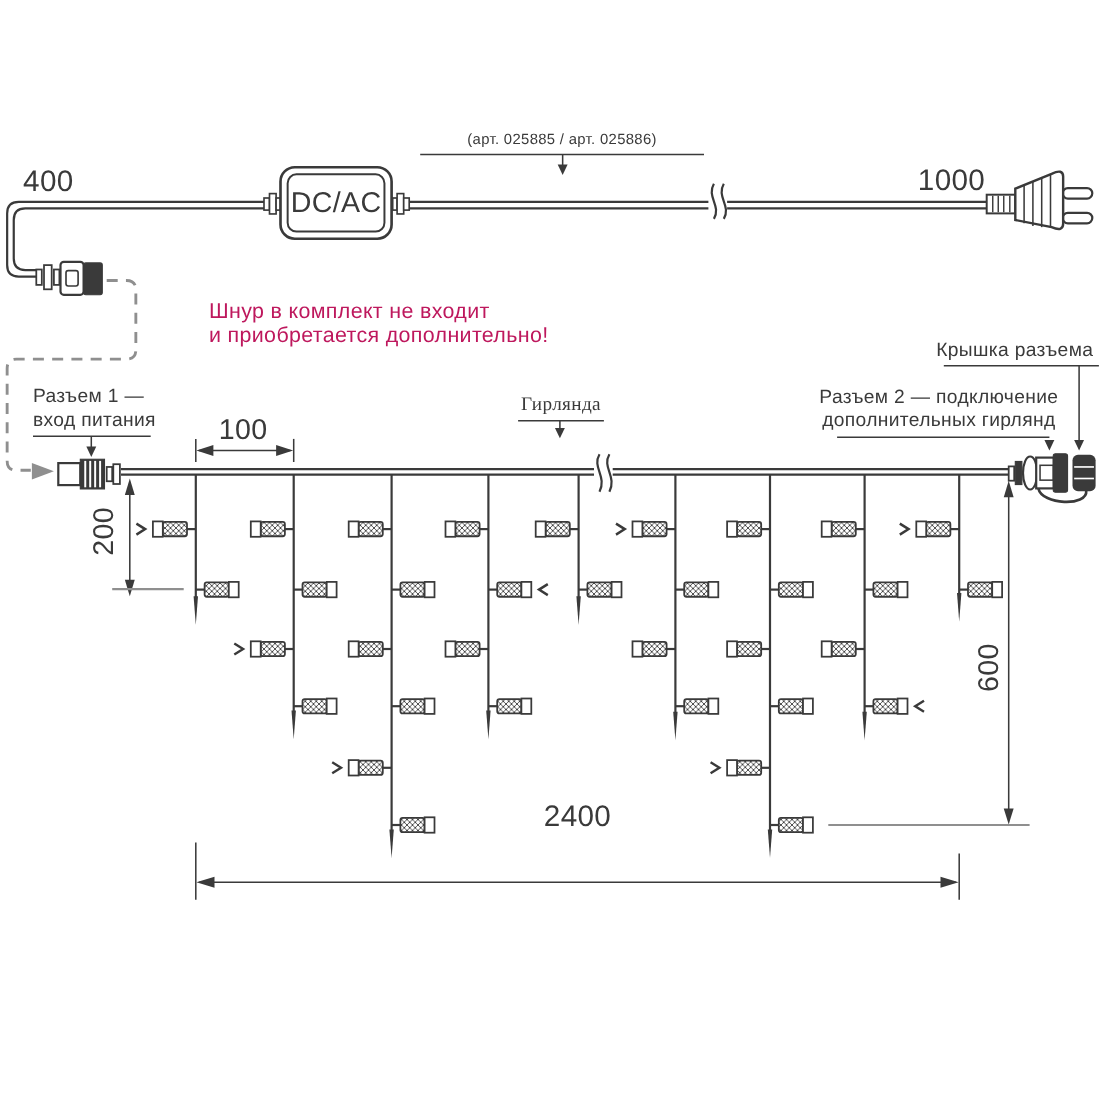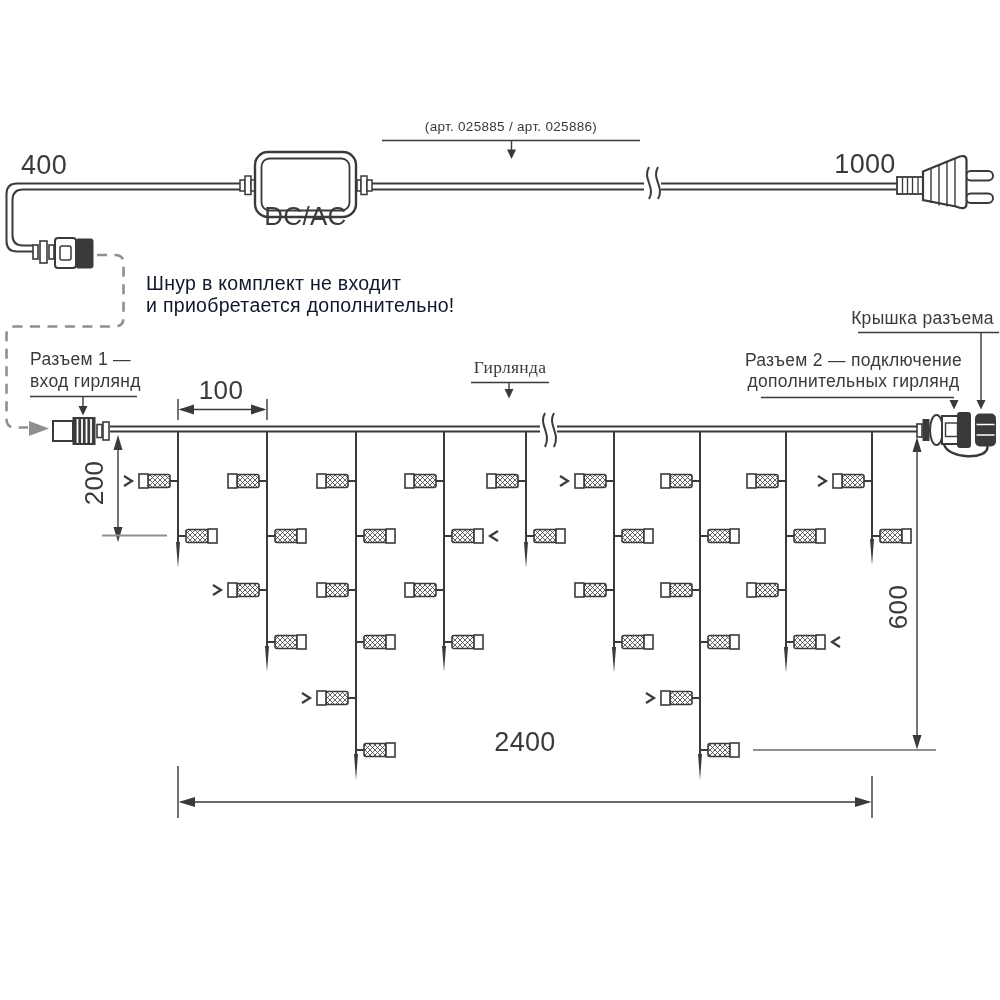--- a/index.html
+++ b/index.html
@@ -4,22 +4,22 @@
 <style>
   html,body{margin:0;padding:0;background:#fff;}
   #stage{position:relative;width:1000px;height:1000px;background:#fff;overflow:hidden;
          font-family:"Liberation Sans", sans-serif;color:#3a3a3a;}
   #art{position:absolute;left:0;top:0;}
   .txt{position:absolute;white-space:nowrap;letter-spacing:.3px;}
   .num{font-size:27px;}
   .center{text-align:center;}
   .vdim{display:flex;align-items:center;justify-content:center;transform:rotate(-90deg);}
   .lbl{font-size:17.5px;line-height:21.5px;}
-  .note{font-size:19.5px;line-height:22px;color:#0f172a;}
-  .flexc{display:flex;align-items:center;justify-content:center;margin-top:32px;}
+  .note{font-size:19.5px;line-height:22px;color:#be185d;margin-left:44px;}
+  .flexc{display:flex;align-items:center;justify-content:center;}
 </style>
 </head>
 <body>
 
 <div id="stage">
 
   <svg id="art" width="1000" height="1000" viewBox="0 0 1000 1000">
     <defs>
       <pattern id="xhatch" width="5" height="5" patternUnits="userSpaceOnUse">
         <path d="M0,5 L5,0 M0,0 L5,5 M-1,1 L1,-1 M4,6 L6,4 M-1,4 L1,6 M4,-1 L6,1" stroke="#3a3a3a" stroke-width="0.8" fill="none"></path>
@@ -395,21 +395,21 @@
 
   <div class="txt center" style="left:355px;top:119px;width:312px;font-size:13.5px;">(арт. 025885 /  арт. 025886)</div>
 
   <div class="txt note" style="left:146px;top:272px;">
     <div>Шнур в комплект не входит</div>
     <div>и приобретается дополнительно!</div>
   </div>
 
   <div class="txt lbl" style="left:30px;top:349px;">
     <div>Разъем 1 —</div>
-    <div>вход гирлянд</div>
+    <div>вход питания</div>
   </div>
 
   <div class="txt lbl center" style="left:440px;top:357px;width:140px;font-family:Liberation Serif, serif;">Гирлянда</div>
 
   <div class="txt lbl center" style="left:741px;top:350px;width:225px;line-height:20.5px;">
     <div>Разъем 2 — подключение</div>
     <div>дополнительных гирлянд</div>
   </div>
 
   <div class="txt lbl center" style="left:845px;top:308px;width:155px;text-align:center;">Крышка разъема</div>

